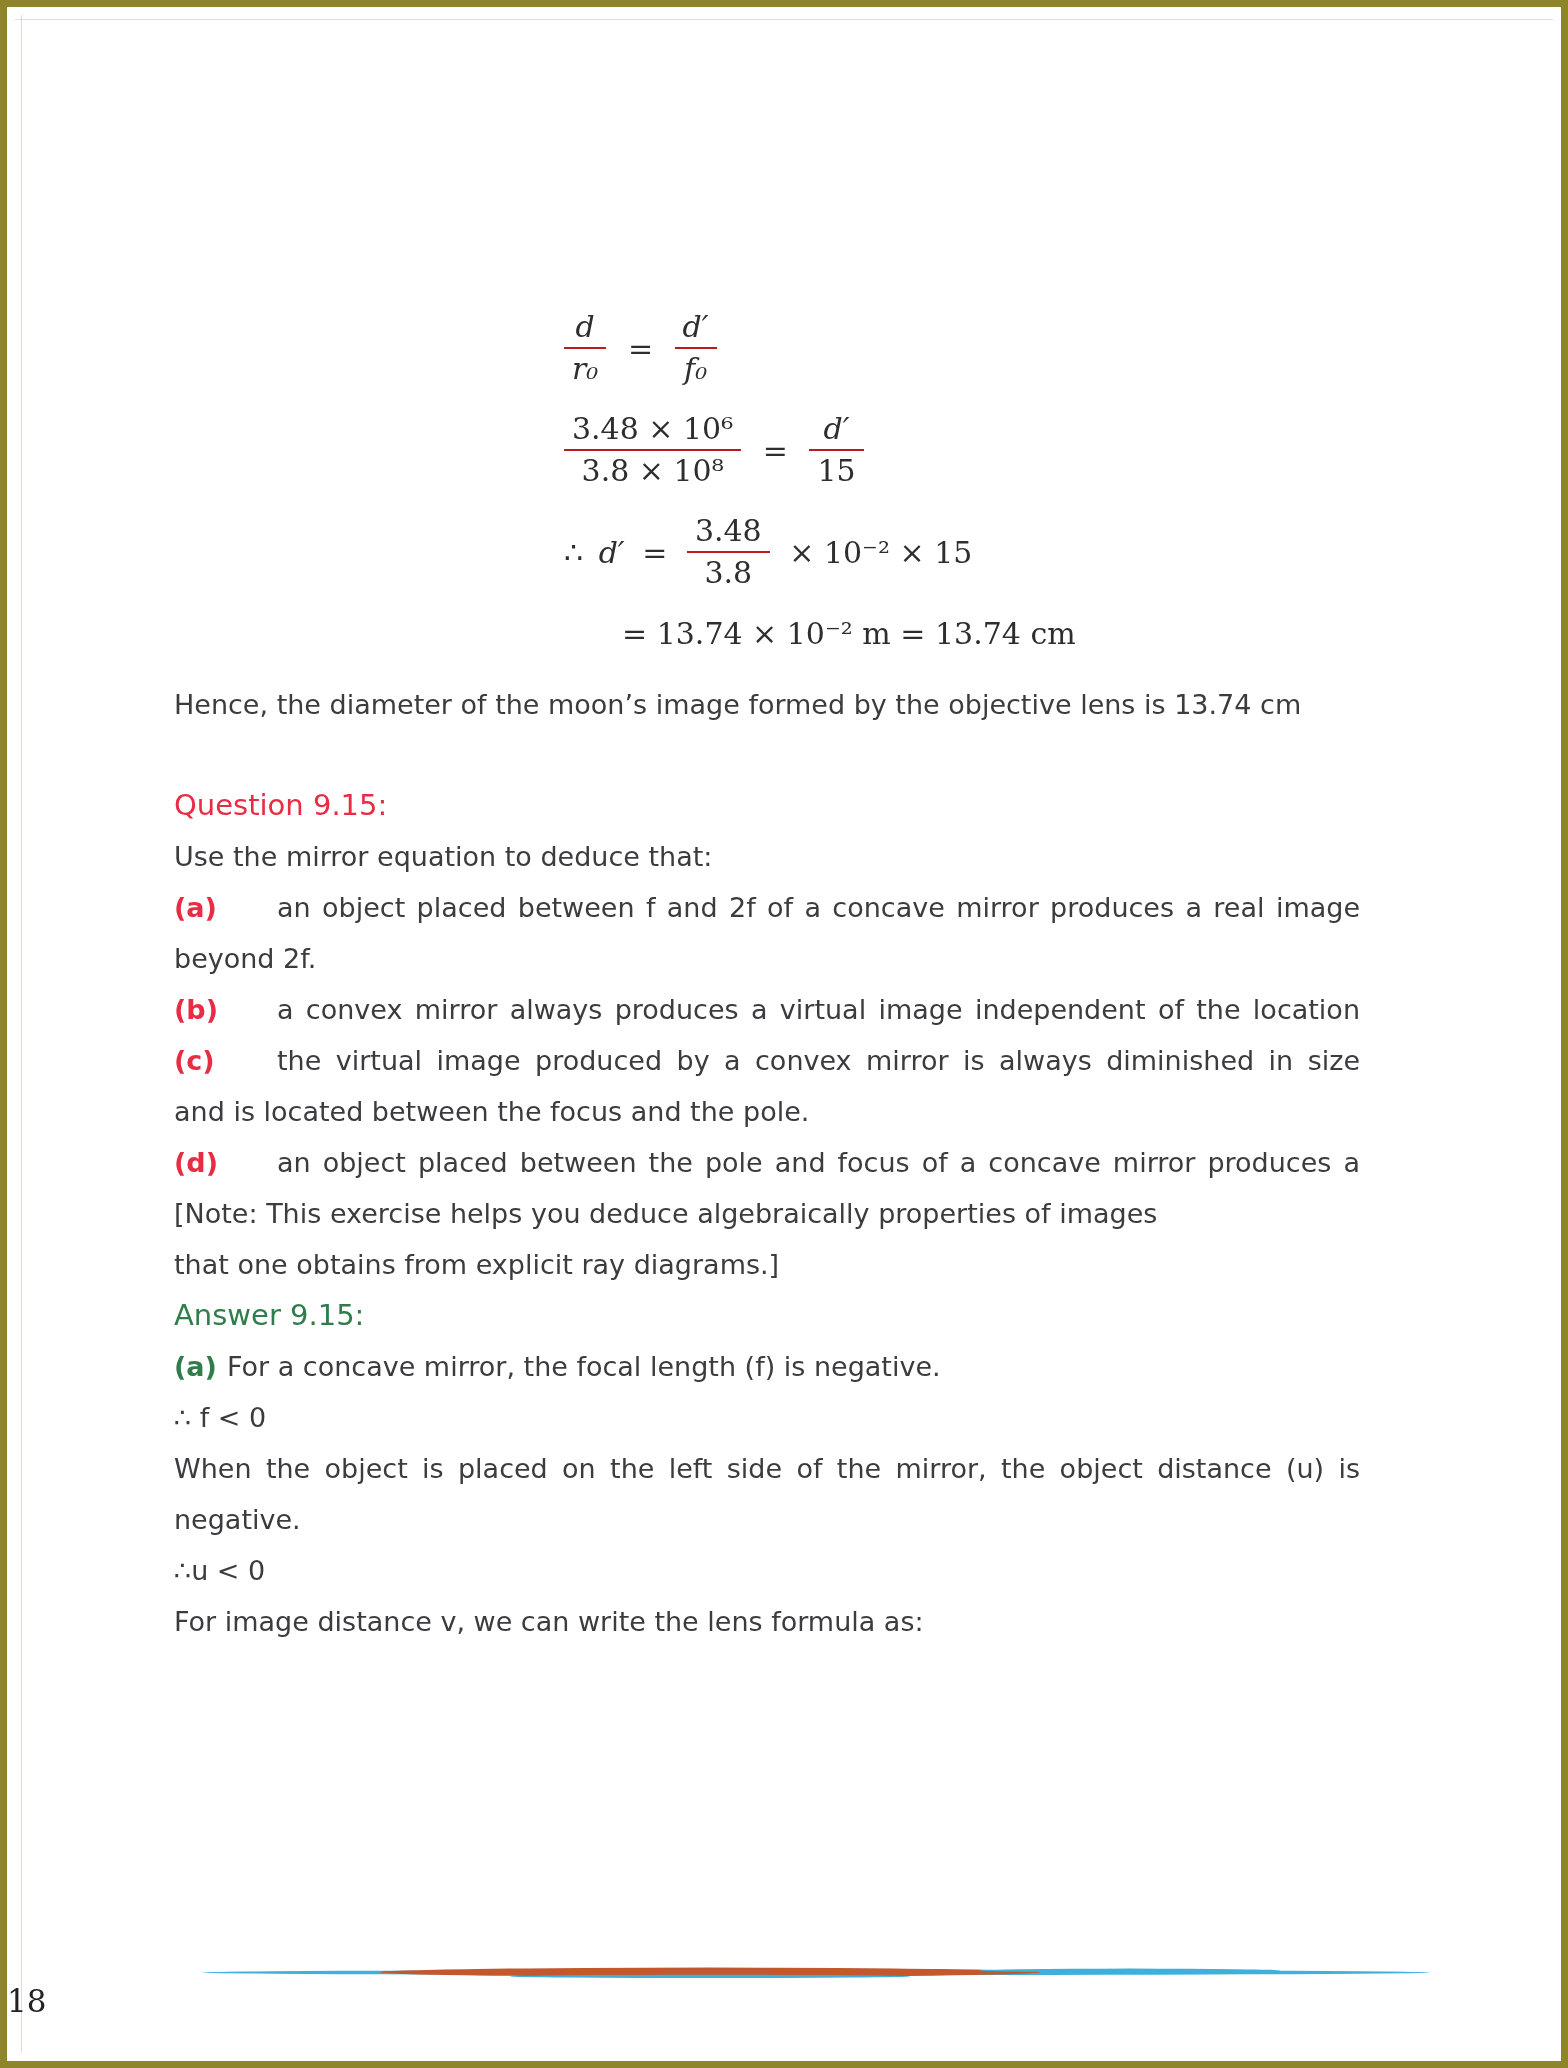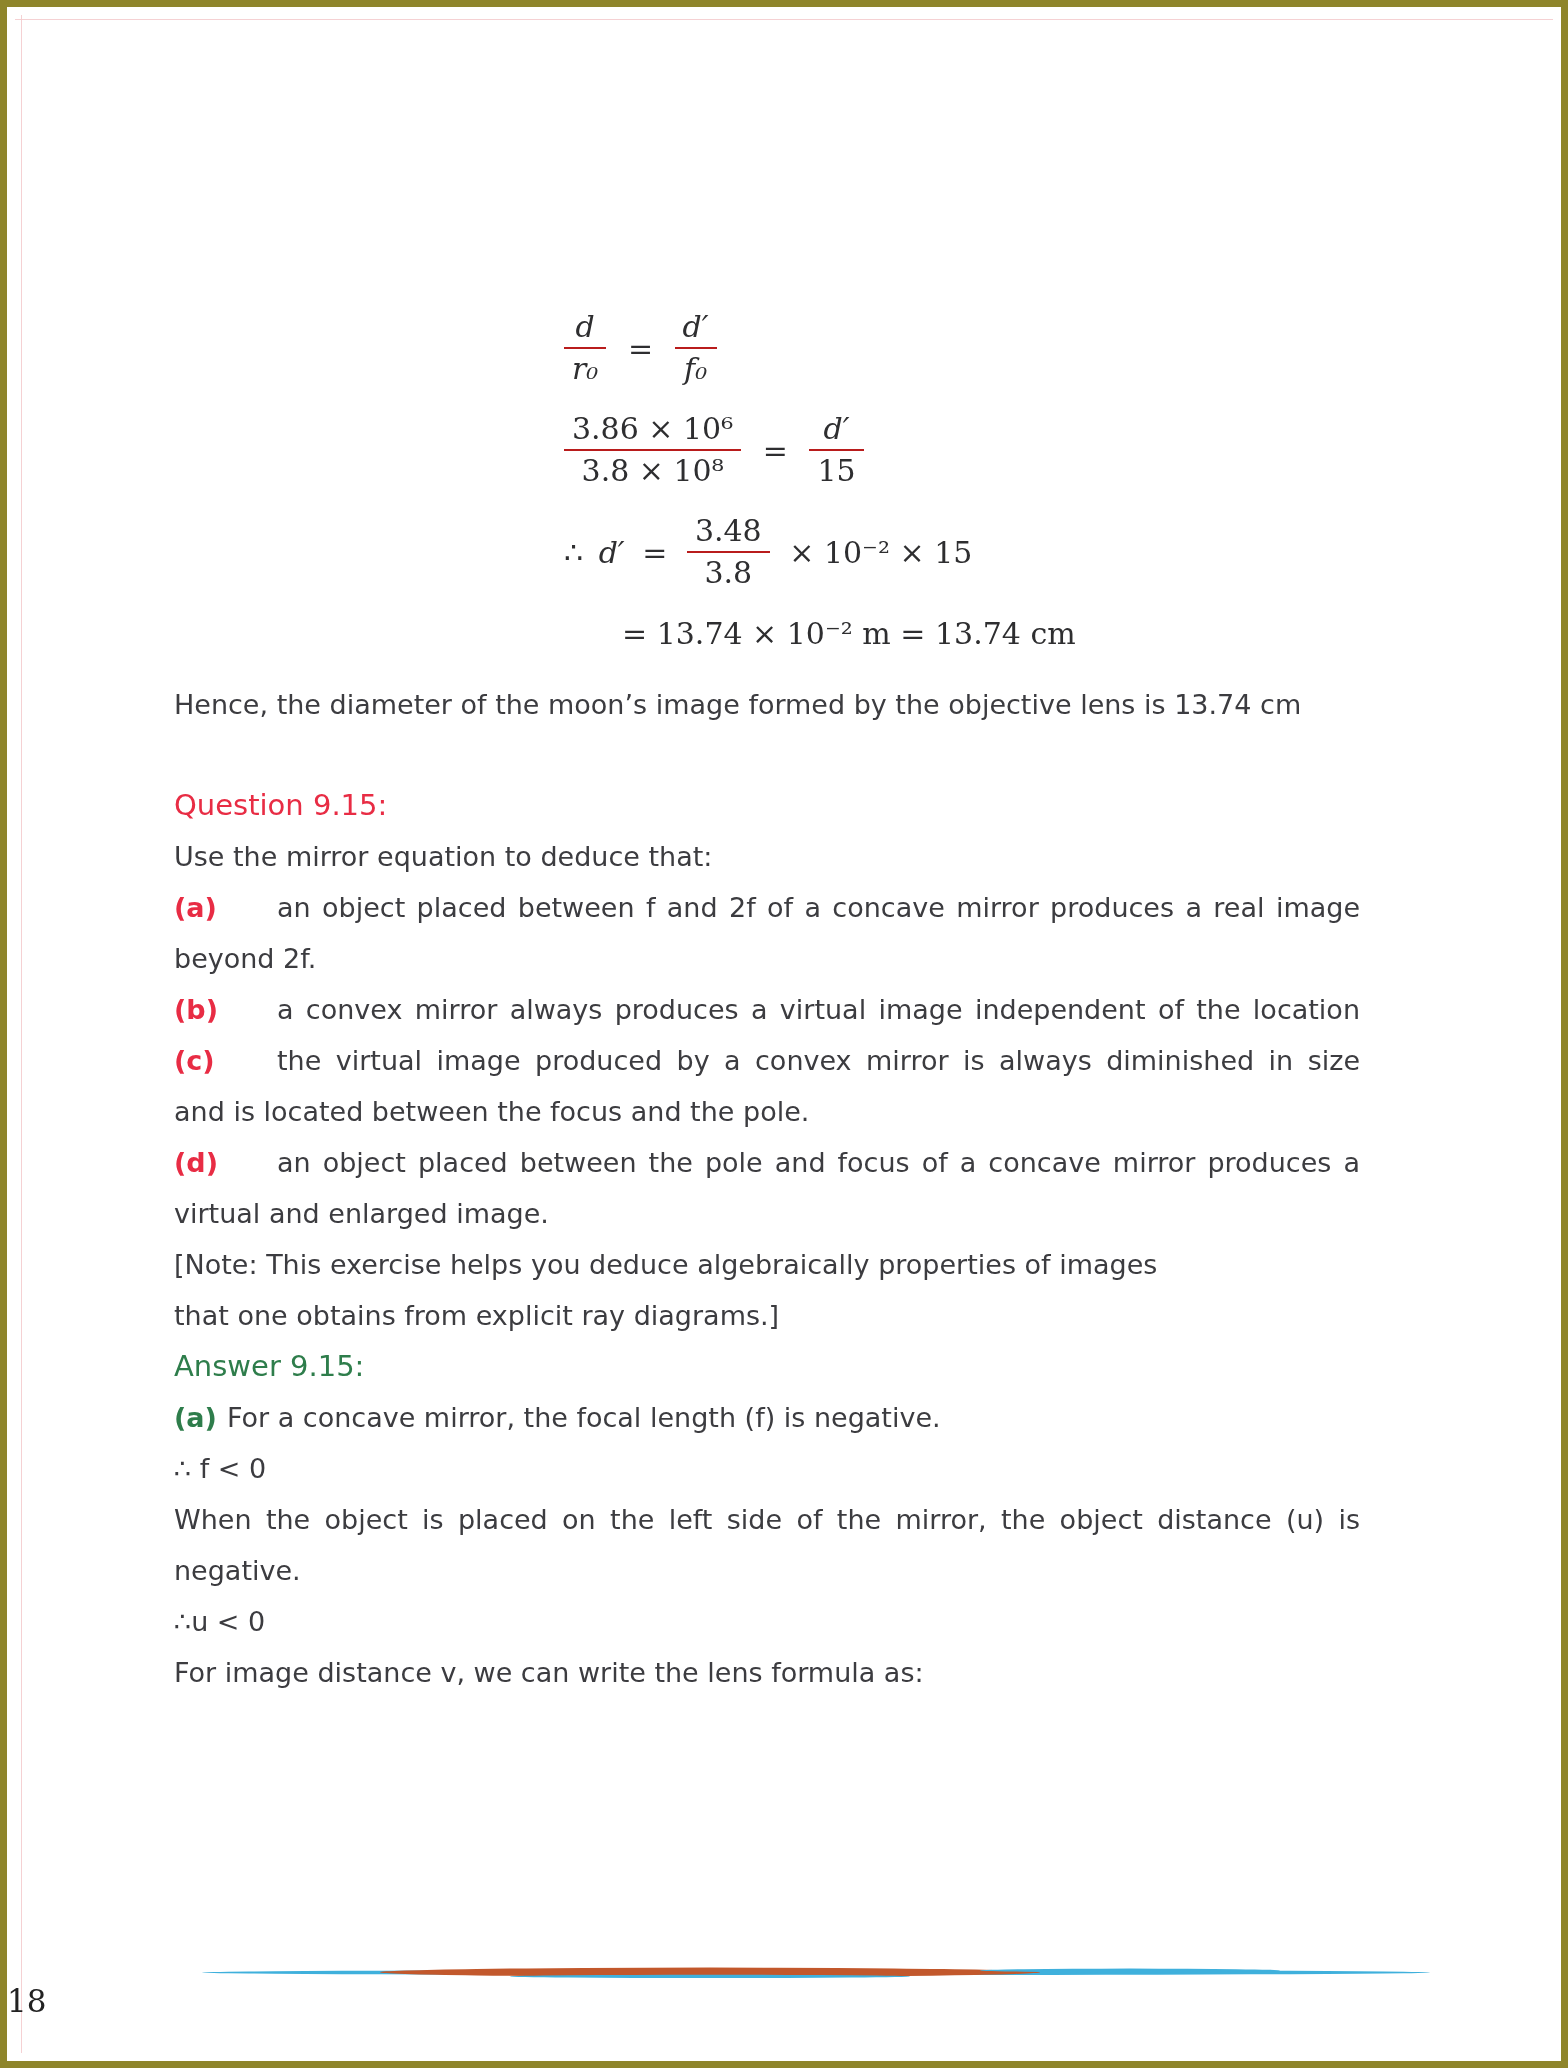--- a/index.html
+++ b/index.html
@@ -75,21 +75,21 @@
       </span>
       <span class="eq-op">=</span>
       <span class="frac">
         <span class="num it">d′</span>
         <span class="den it">f₀</span>
       </span>
     </div>
 
     <div class="eq-row">
       <span class="frac">
-        <span class="num">3.86 × 10⁶</span>
+        <span class="num">3.48 × 10⁶</span>
         <span class="den">3.8 × 10⁸</span>
       </span>
       <span class="eq-op">=</span>
       <span class="frac">
         <span class="num it">d′</span>
         <span class="den">15</span>
       </span>
     </div>
 
     <div class="eq-row">
@@ -118,21 +118,20 @@
 
     <span class="jline"><span class="qlabel">(a)</span><span>an object placed between f and 2f of a concave mirror produces a real image</span></span>
     <span class="tline">beyond 2f.</span>
 
     <span class="jline"><span class="qlabel">(b)</span><span>a convex mirror always produces a virtual image independent of the location</span></span>
 
     <span class="jline"><span class="qlabel">(c)</span><span>the virtual image produced by a convex mirror is always diminished in size</span></span>
     <span class="tline">and is located between the focus and the pole.</span>
 
     <span class="jline"><span class="qlabel">(d)</span><span>an object placed between the pole and focus of a concave mirror produces a</span></span>
-    <span class="tline">virtual and enlarged image.</span>
 
     <span class="tline">[Note: This exercise helps you deduce algebraically properties of images</span>
     <span class="tline">that one obtains from explicit ray diagrams.]</span>
 
     <span class="tline heading green">Answer 9.15:</span>
 
     <span class="tline"><span class="alabel">(a)</span><span>For a concave mirror, the focal length (f) is negative.</span></span>
 
     <span class="tline">∴ f &lt; 0</span>
 

